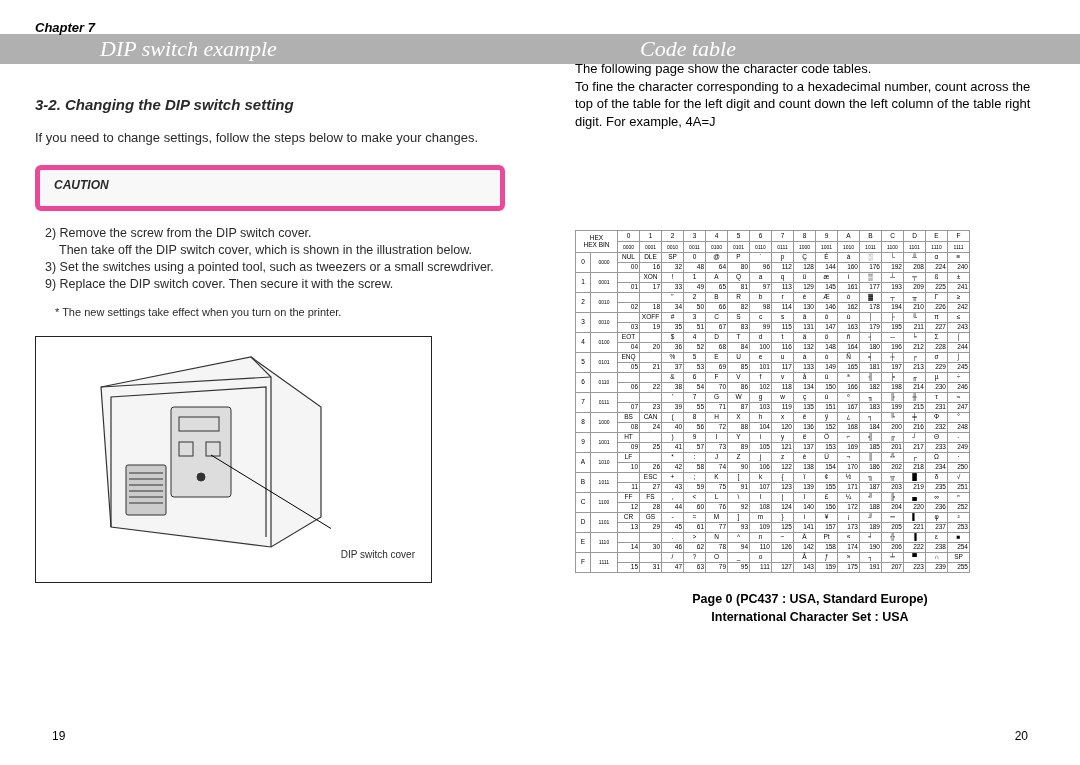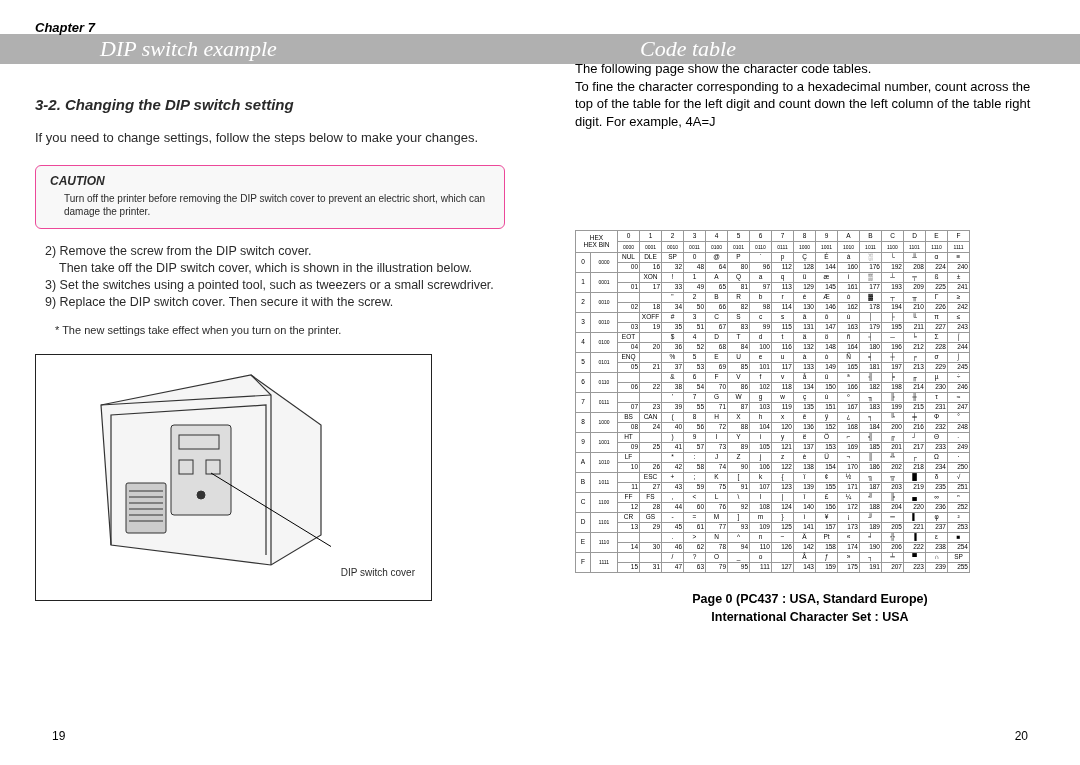--- a/index.html
+++ b/index.html
@@ -52,21 +52,21 @@
     color: #2a2a2a;
     line-height: 1.35;
   }
   .section-heading {
     font-weight: bold;
     font-style: italic;
     font-size: 15px;
     margin-bottom: 14px;
   }
   .caution-box {
-    border: 1px solid #ec4899;
+    border: 5px solid #ec4899;
     border-radius: 6px;
     background: #f8f8f8;
     padding: 8px 14px 10px 14px;
     margin: 18px 0 14px 0;
     font-size: 10px;
     line-height: 1.3;
   }
   .caution-heading {
     font-weight: bold;
     font-style: italic;
@@ -149,21 +149,20 @@
 
 <div class="page">
   <div class="chapter-label">Chapter 7</div>
 
   <div class="content">
     <div class="section-heading">3-2. Changing the DIP switch setting</div>
     <div>If you need to change settings, follow the steps below to make your changes.</div>
 
     <div class="caution-box">
       <div class="caution-heading">CAUTION</div>
-      <div style="padding-left:14px;">Turn off the printer before removing the DIP switch cover to prevent an electric short, which can damage the printer.</div>
     </div>
 
     <div class="steps">
       <div class="step-line">2) Remove the screw from the DIP switch cover.</div>
       <div style="padding-left:14px;">Then take off the DIP switch cover, which is shown in the illustration below.</div>
       <div class="step-line">3) Set the switches using a pointed tool, such as tweezers or a small screwdriver.</div>
       <div class="step-line">9) Replace the DIP switch cover. Then secure it with the screw.</div>
     </div>
 
     <div class="note">* The new settings take effect when you turn on the printer.</div>

